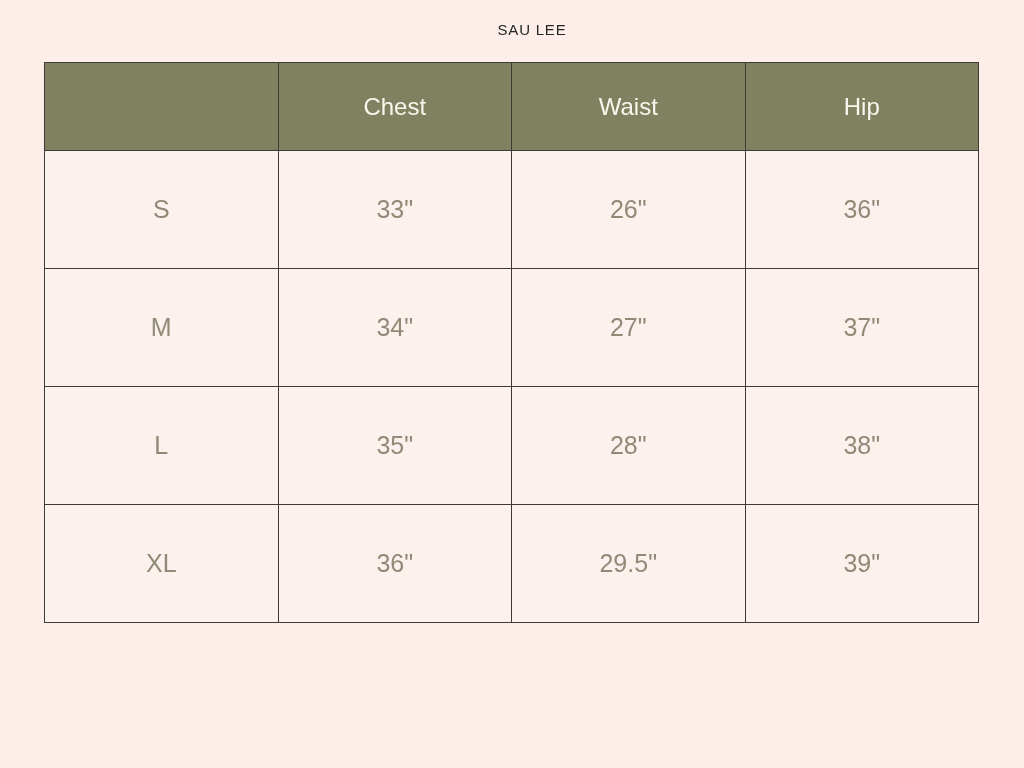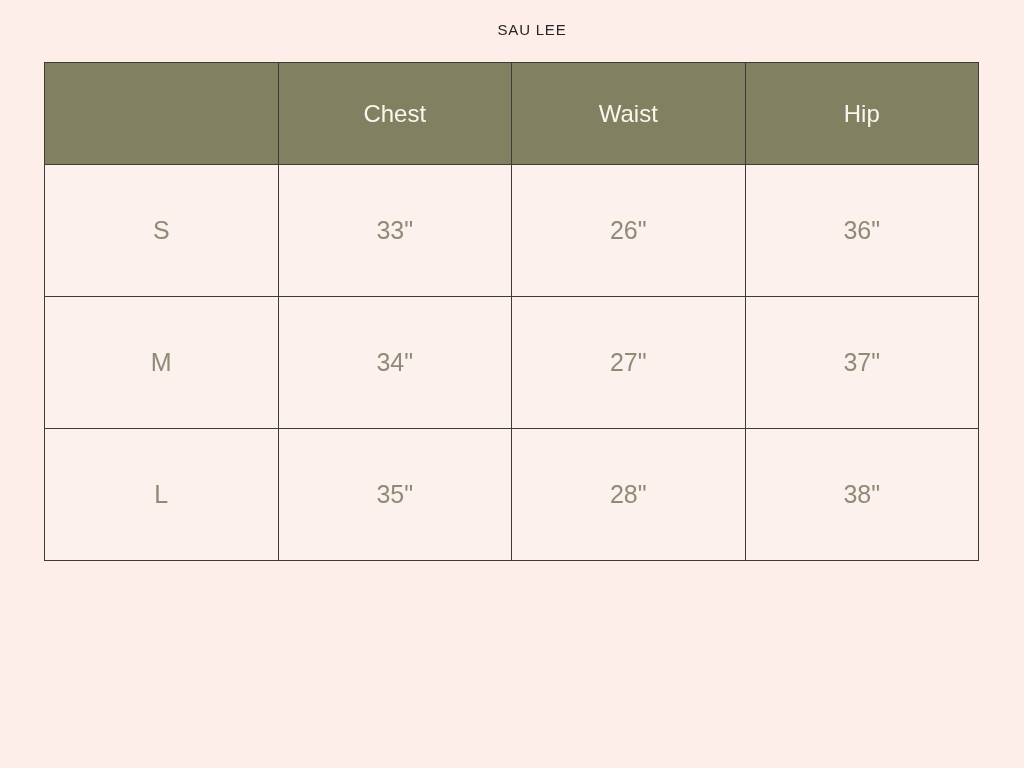--- a/index.html
+++ b/index.html
@@ -31,21 +31,21 @@
     top: 62px;
     width: 935px;
     border-collapse: collapse;
     table-layout: fixed;
   }
   table.size-chart th,
   table.size-chart td {
     border: 1px solid #3d3b34;
     text-align: center;
     vertical-align: middle;
-    padding: 16px;
+    padding: 9px;
   }
   table.size-chart thead th {
     height: 69px;
     background: #7f8160;
     color: #faf6ee;
     font-size: 24px;
     font-weight: 400;
   }
   table.size-chart tbody th,
   table.size-chart tbody td {
@@ -82,14 +82,20 @@
       <td>34"</td>
       <td>27"</td>
       <td>37"</td>
     </tr>
     <tr>
       <th>L</th>
       <td>35"</td>
       <td>28"</td>
       <td>38"</td>
     </tr>
+    <tr>
+      <th>XL</th>
+      <td>36"</td>
+      <td>29.5"</td>
+      <td>39"</td>
+    </tr>
   </tbody>
 </table>
 
 </body></html>

